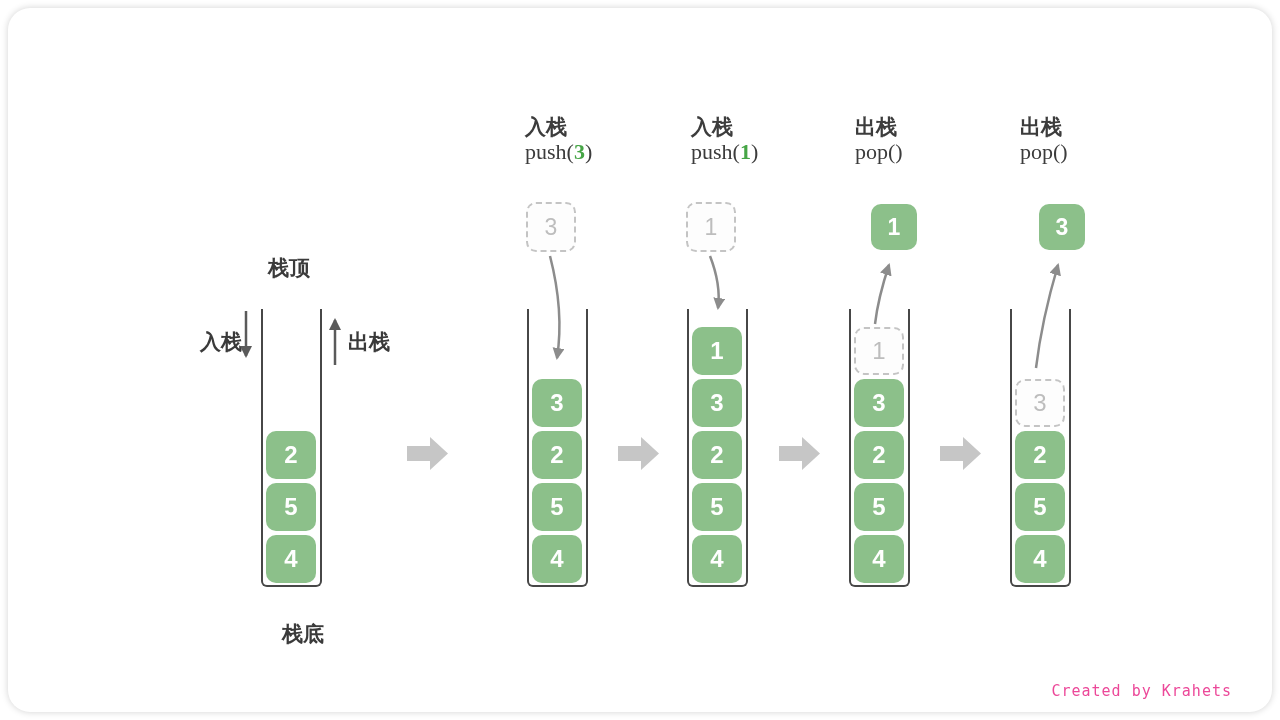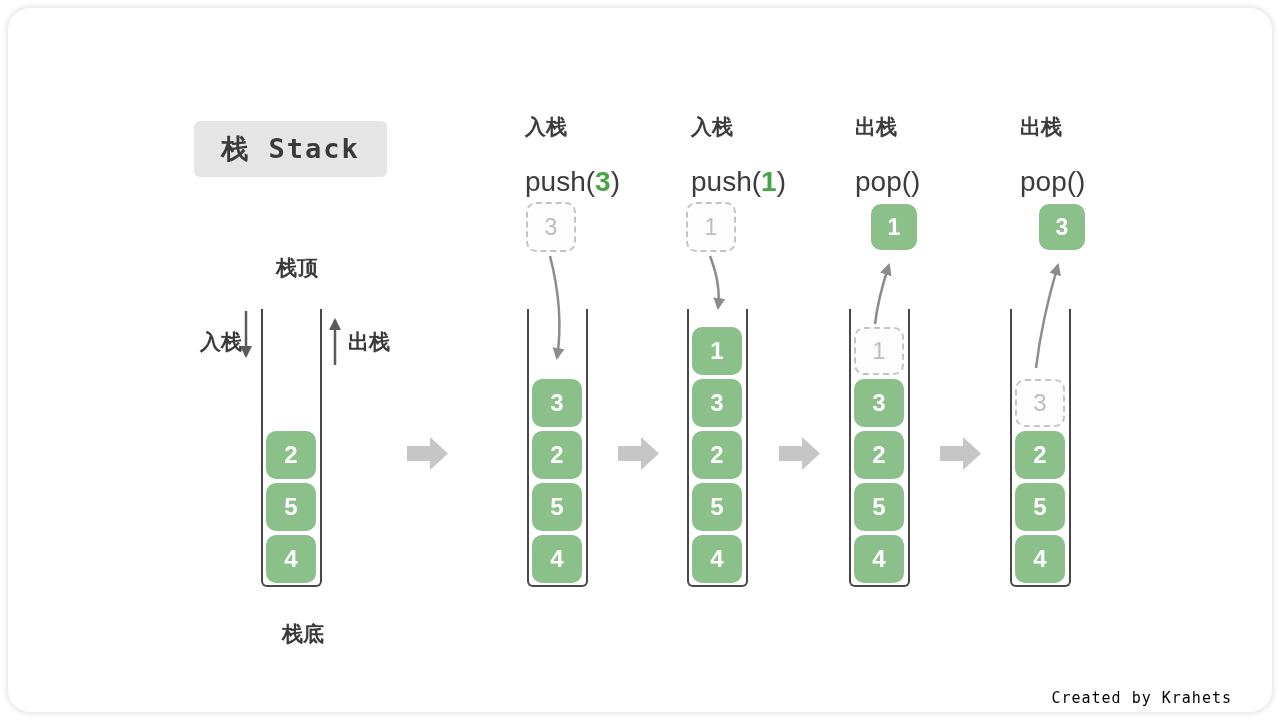--- a/index.html
+++ b/index.html
@@ -16,23 +16,23 @@
     position:absolute;left:186px;top:113px;width:193px;height:56px;
     background:#e5e5e5;border-radius:6px;
     display:flex;align-items:center;justify-content:center;
     font-family:"DejaVu Sans Mono","Liberation Mono",monospace;
     font-size:27px;font-weight:bold;color:#3a3a3a;letter-spacing:2px;
   }
   .op-name{
     position:absolute;font-size:21px;font-weight:bold;color:#3c3c3c;top:105px;
   }
   .op-code{
-    position:absolute;top:158px;
-    font-family:Liberation Sans, sans-serif;
-    font-size:28px;color:#3c3c3c;
+    position:absolute;top:131px;
+    font-family:Liberation Serif, serif;
+    font-size:22px;color:#3c3c3c;
   }
   .op-code .arg{color:#46a546;font-weight:bold;}
   .side-label{
     position:absolute;font-size:21px;font-weight:bold;color:#3a3a3a;
   }
   .stack-wall{
     position:absolute;width:61px;height:278px;box-sizing:border-box;
     border-left:2px solid #474747;border-right:2px solid #474747;
     border-bottom:2px solid #474747;border-radius:0 0 6px 6px;top:301px;
   }
@@ -54,46 +54,43 @@
     width:50px;height:50px;background:#fdfdfd;
     border:2px dashed #c4c4c4;color:#bdbdbd;
   }
   .float-box.solid{
     width:46px;height:46px;background:#8CC08A;color:#ffffff;font-weight:bold;
   }
   .arrow-layer{position:absolute;left:0;top:0;pointer-events:none;}
   .credit{
     position:absolute;right:40px;top:674px;
     font-family:"DejaVu Sans Mono","Liberation Mono",monospace;
-    font-size:15px;color:#000000;letter-spacing:1px;margin-top:7px;
+    font-size:15px;color:#ec4899;letter-spacing:1px;
   }
 </style>
 </head>
 <body>
 
 <div class="canvas">
   <div class="card">
 
-    <div class="title-box">
-      <span>栈 Stack</span>
-    </div>
 
     <div class="op-name" style="left:517px">入栈</div>
     <div class="op-code" style="left:517px"><span>push(</span><span class="arg">3</span><span>)</span></div>
 
     <div class="op-name" style="left:683px">入栈</div>
     <div class="op-code" style="left:683px"><span>push(</span><span class="arg">1</span><span>)</span></div>
 
     <div class="op-name" style="left:847px">出栈</div>
     <div class="op-code" style="left:847px"><span>pop(</span><span class="arg"></span><span>)</span></div>
 
     <div class="op-name" style="left:1012px">出栈</div>
     <div class="op-code" style="left:1012px"><span>pop(</span><span class="arg"></span><span>)</span></div>
 
-    <div class="side-label" style="left:268px;top:246px">栈顶</div>
+    <div class="side-label" style="left:260px;top:246px">栈顶</div>
     <div class="side-label" style="left:274px;top:612px">栈底</div>
     <div class="side-label" style="left:192px;top:320px">入栈</div>
     <div class="side-label" style="left:340px;top:320px">出栈</div>
 
     <div class="stack-wall" style="left:253px"></div>
     <div class="stack-wall" style="left:519px"></div>
     <div class="stack-wall" style="left:679px"></div>
     <div class="stack-wall" style="left:841px"></div>
     <div class="stack-wall" style="left:1002px"></div>
 

